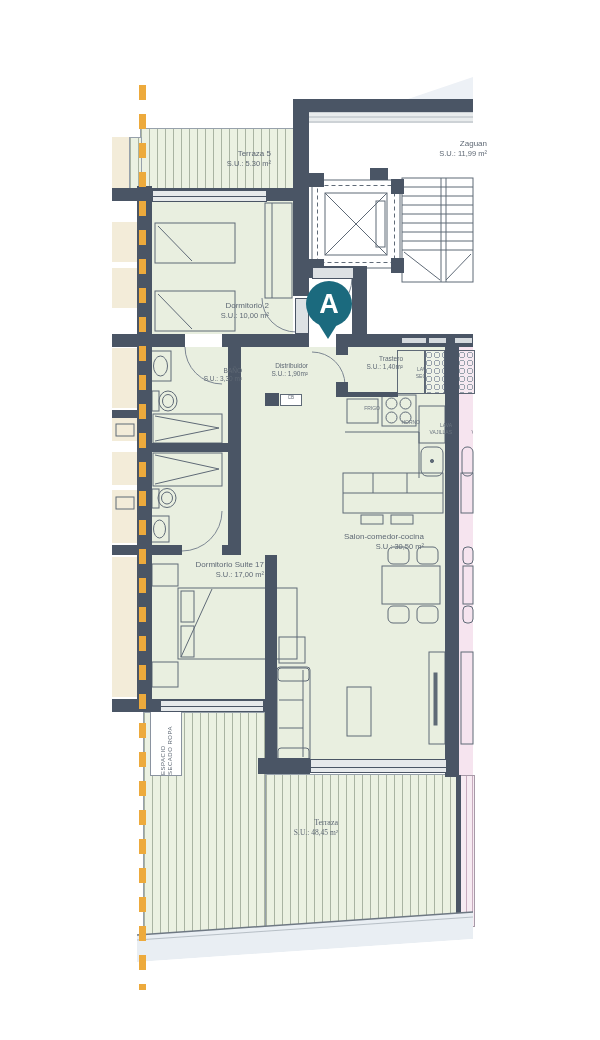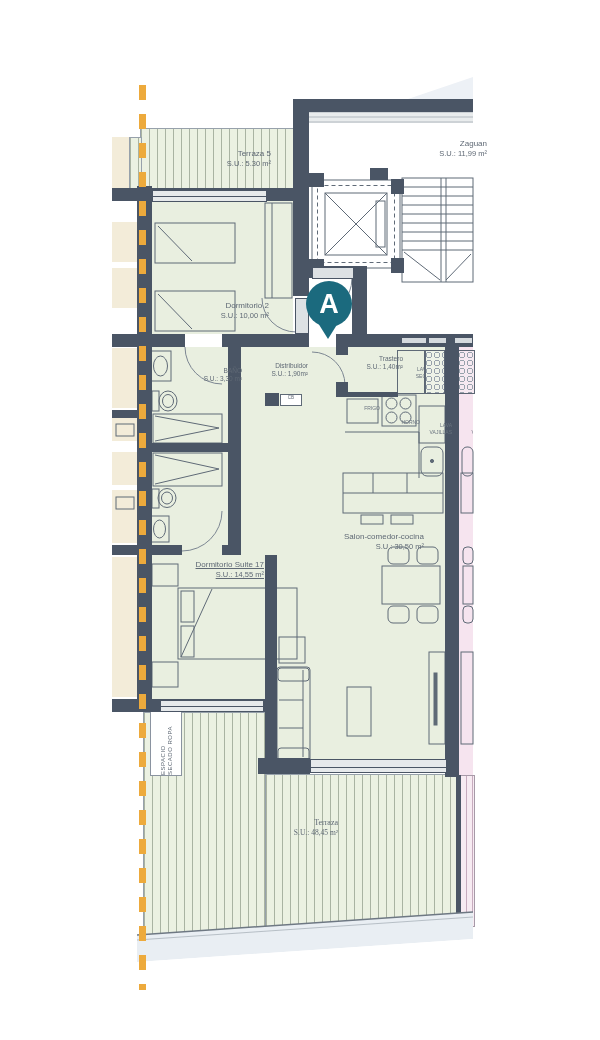--- a/index.html
+++ b/index.html
@@ -304,23 +304,23 @@
       <div class="ar">S.U.: 3,30 m²</div>
   </div>
   <div class="lbl small" style="left:208px;top:362px;width:100px;">
     <div class="nm">Distribuidor</div>
       <div class="ar">S.U.: 1,90m²</div>
   </div>
   <div class="lbl" style="left:304px;top:532px;width:120px;">
     <div class="nm">Salon-comedor-cocina</div>
       <div class="ar">S.U.: 30,50 m²</div>
   </div>
-  <div class="lbl" style="left:144px;top:560px;width:120px;text-decoration:underline;">
+  <div class="lbl" style="left:144px;top:560px;width:120px;">
     <div class="nm">Dormitorio Suite 17</div>
-      <div class="ar">S.U.: 14,55 m²</div>
+      <div class="ar">S.U.: 17,00 m²</div>
   </div>
   <div class="lbl" style="left:238px;top:818px;width:100px;font-family:Liberation Serif, serif;">
     <div class="nm">Terraza</div>
       <div class="ar">S.U.: 48,45 m²</div>
   </div>
 
   <div class="lbl tiny" style="left:346px;top:405px;width:34px;">FRIGO</div>
   <div class="lbl tiny" style="left:380px;top:419px;width:40px;">HORNO</div>
   <div class="lbl tiny" style="left:396px;top:366px;width:30px;">
     <div>LAV</div>

